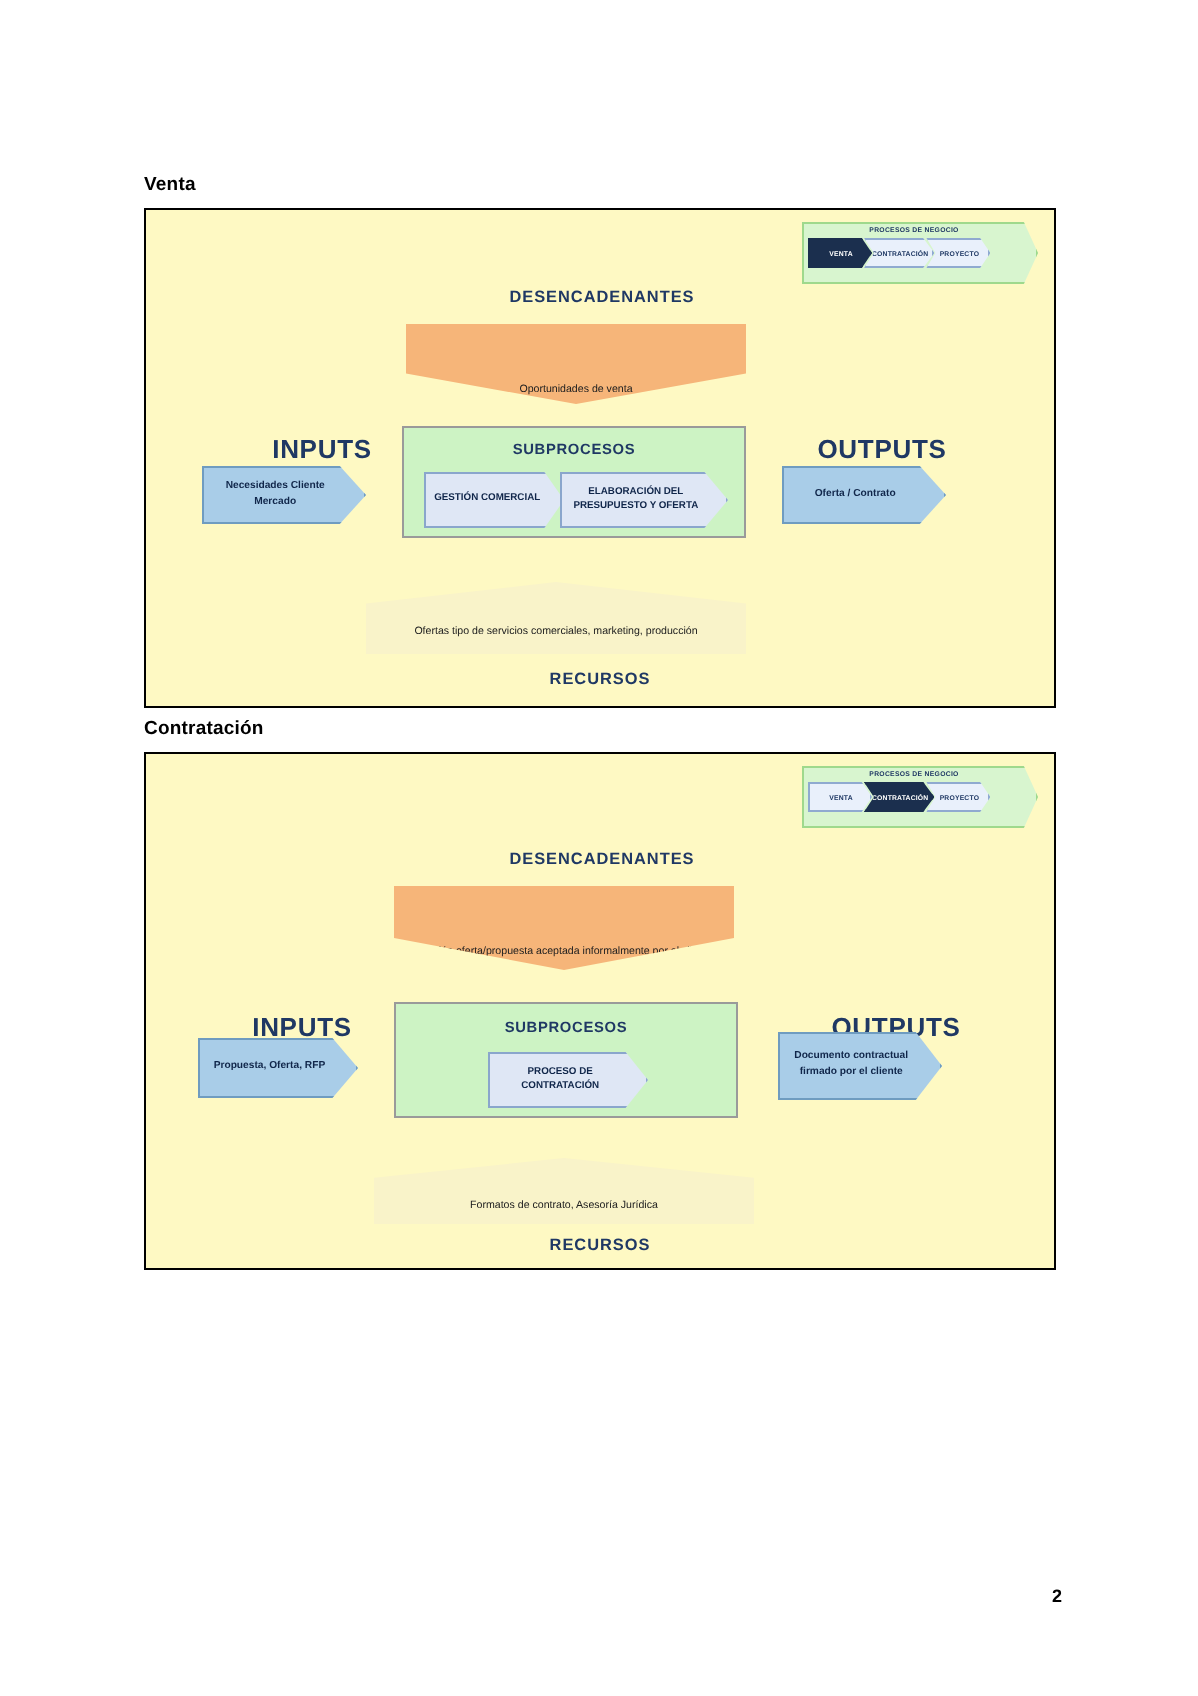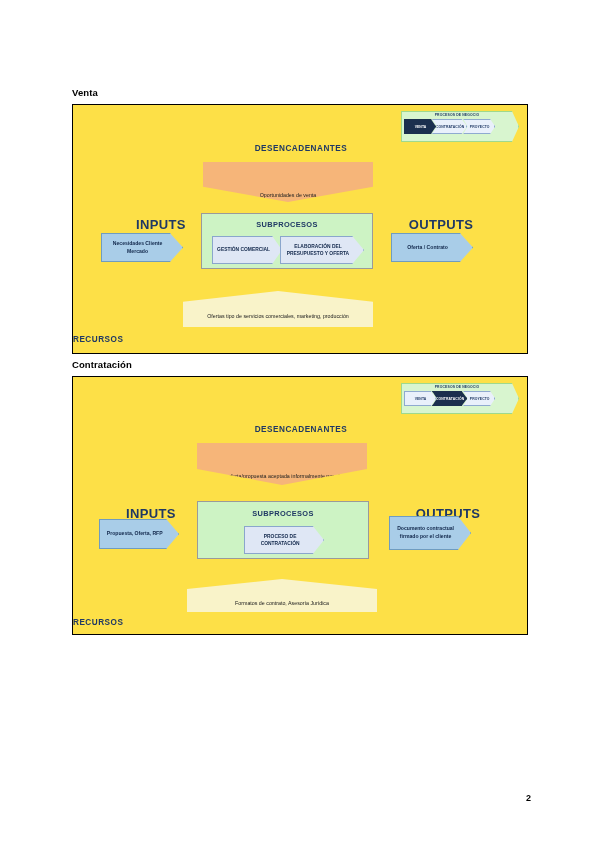--- a/index.html
+++ b/index.html
@@ -33,21 +33,21 @@
     letter-spacing: 0.1px;
     white-space: nowrap;
   }
   #heading-venta { left: 72px; top: 87px; }
   #heading-contratacion { left: 72px; top: 359px; }
 
   
   .diagram {
     position: absolute;
     border: 1.6px solid #000;
-    background: #fde047;
+    background: #fef9c3;
     box-sizing: border-box;
   }
   #diagram-venta { left: 72px; top: 104px; width: 456px; height: 250px; }
   #diagram-contratacion { left: 72px; top: 376px; width: 456px; height: 259px; }
 
   
   .breadcrumb-wrap {
     position: absolute;
     right: 6px;
     top: 6px;
@@ -230,21 +230,21 @@
     width: 86%;
     margin-top: 8%;
     text-align: center;
     font-size: 5.3px;
     line-height: 1.6;
     color: #202020;
   }
   .res-title {
     position: absolute;
     width: 100%;
-    text-align: left;
+    text-align: center;
     font-size: 8.2px;
     font-weight: bold;
     color: #1f3864;
     letter-spacing: 0.5px;
     white-space: nowrap;
   }
 
   
   #page-number {
     position: absolute;

